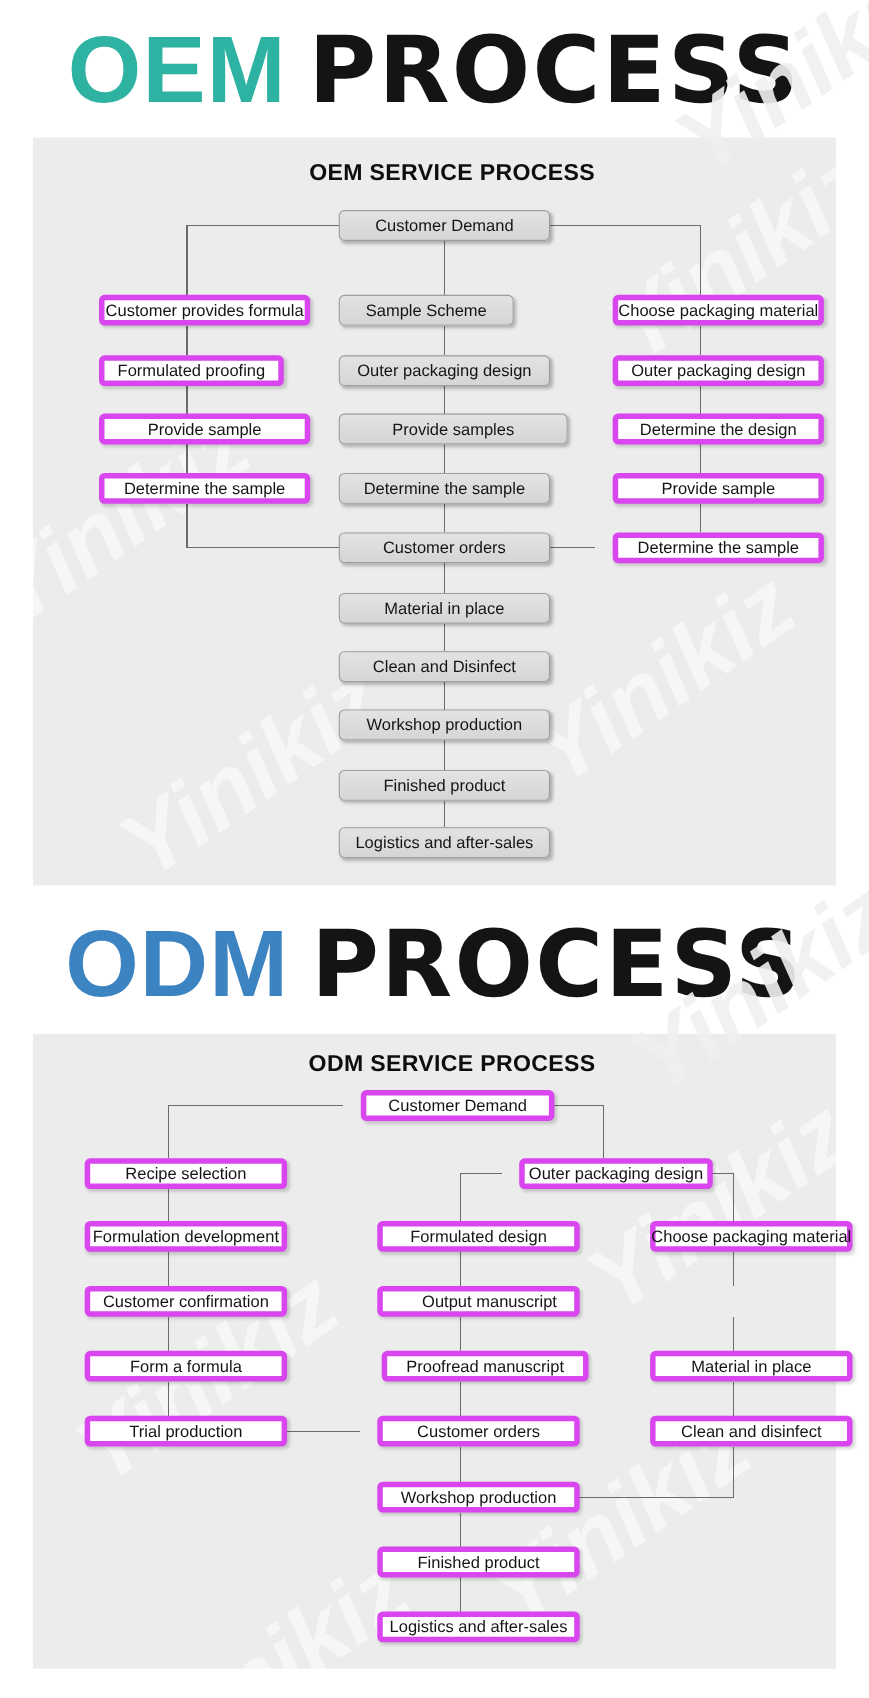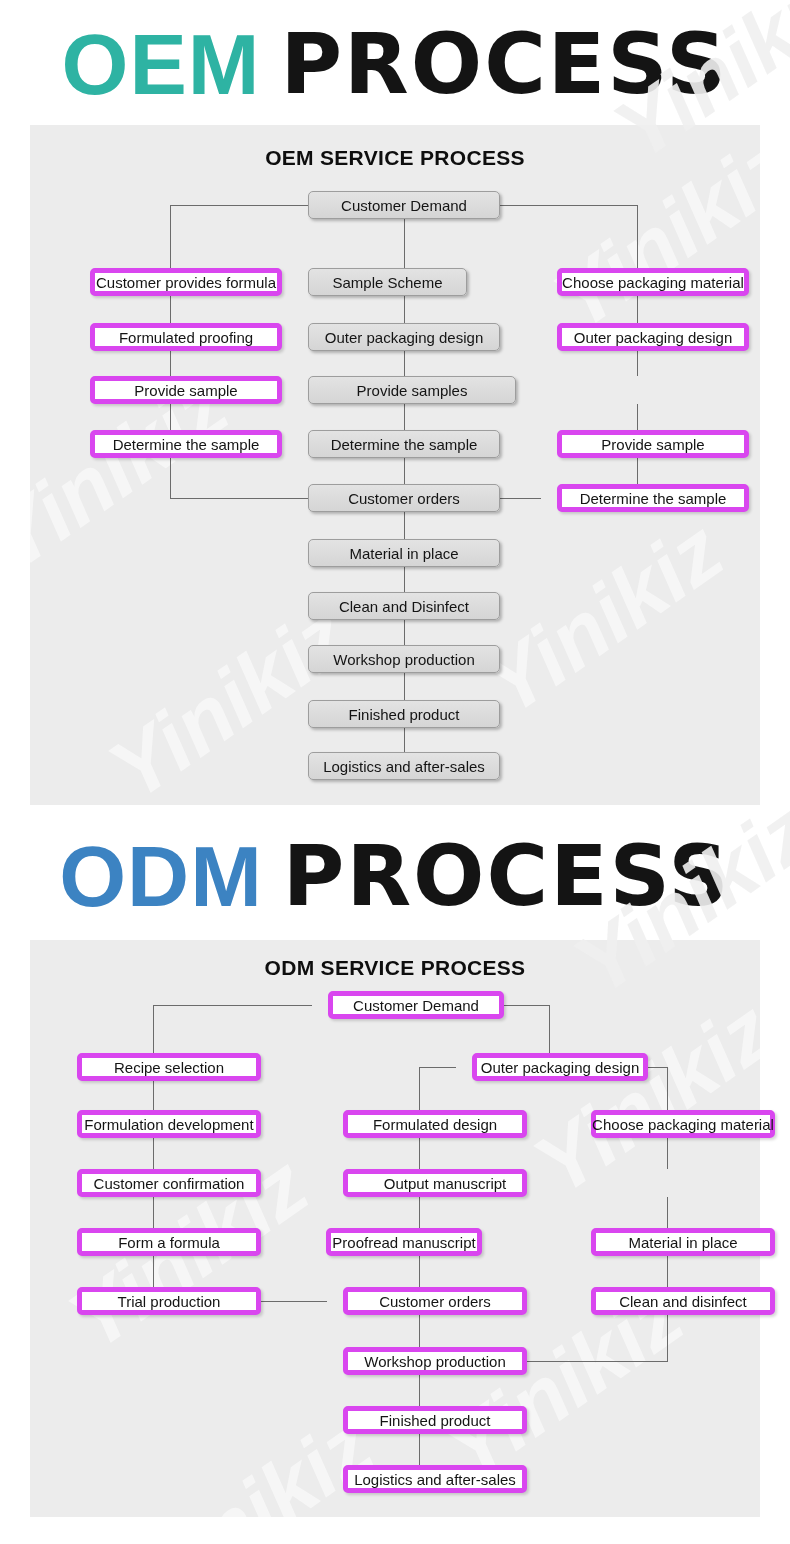--- a/index.html
+++ b/index.html
@@ -26,21 +26,21 @@
     letter-spacing:2px;line-height:1;
   }
   #oem-title{top:12px;height:104px;}
   #odm-title{top:820px;height:112px;}
   
   .panel{position:absolute;left:30px;width:730px;background:#ececec;z-index:0;}
   #oem-panel{top:125px;height:680px;}
   #odm-panel{top:940px;height:577px;}
   
   .panel-heading{
-    position:absolute;left:30px;width:730px;
+    position:absolute;left:46px;width:730px;
     text-align:center;font-size:21px;font-weight:bold;color:#0e0e0e;
     letter-spacing:0.3px;z-index:4;
   }
   #oem-heading{top:146px;}
   #odm-heading{top:956px;}
   
   #watermark-layer{position:absolute;inset:0;z-index:1;pointer-events:none;}
   #edge-layer{position:absolute;left:0;top:0;z-index:2;pointer-events:none;}
   #edge-layer polyline{fill:none;stroke:#6b6b6b;stroke-width:1;shape-rendering:crispEdges;}
   #node-layer{position:absolute;inset:0;z-index:3;}
@@ -143,47 +143,48 @@
       <polyline points="419,1434 419,1465"></polyline>
       <polyline points="667,1138 667,1169"></polyline>
       <polyline points="667,1197 667,1228"></polyline>
       <polyline points="667,1256 667,1287"></polyline>
       <polyline points="667,1315 667,1361 511,1361"></polyline>
     </svg>
 
   <div id="node-layer">
       <div class="node node-gray" style="left: 308px; top: 191px; width: 192px;">Customer Demand</div>
       <div class="node node-white" style="left: 74px; top: 268px; width: 192px;">Customer provides formula</div>
-      <div class="node node-white" style="left: 74px; top: 323px; width: 192px;">Formulated proofing</div>
+      <div class="node node-white" style="left: 74px; top: 323px; width: 168px;">Formulated proofing</div>
       <div class="node node-white" style="left: 74px; top: 376px; width: 192px;">Provide sample</div>
       <div class="node node-white" style="left: 74px; top: 430px; width: 192px;">Determine the sample</div>
       <div class="node node-gray" style="left: 308px; top: 268px; width: 159px;">Sample Scheme</div>
       <div class="node node-gray" style="left: 308px; top: 323px; width: 192px;">Outer packaging design</div>
       <div class="node node-gray" style="left: 308px; top: 376px; width: 208px;">Provide samples</div>
       <div class="node node-gray" style="left: 308px; top: 430px; width: 192px;">Determine the sample</div>
       <div class="node node-gray" style="left: 308px; top: 484px; width: 192px;">Customer orders</div>
       <div class="node node-gray" style="left: 308px; top: 539px; width: 192px;">Material in place</div>
       <div class="node node-gray" style="left: 308px; top: 592px; width: 192px;">Clean and Disinfect</div>
       <div class="node node-gray" style="left: 308px; top: 645px; width: 192px;">Workshop production</div>
       <div class="node node-gray" style="left: 308px; top: 700px; width: 192px;">Finished product</div>
       <div class="node node-gray" style="left: 308px; top: 752px; width: 192px;">Logistics and after-sales</div>
       <div class="node node-white" style="left: 541px; top: 268px; width: 192px;">Choose packaging material</div>
       <div class="node node-white" style="left: 541px; top: 323px; width: 192px;">Outer packaging design</div>
+      <div class="node node-white" style="left: 541px; top: 376px; width: 192px;">Determine the design</div>
       <div class="node node-white" style="left: 541px; top: 430px; width: 192px;">Provide sample</div>
       <div class="node node-white" style="left: 541px; top: 484px; width: 192px;">Determine the sample</div>
       <div class="node node-white" style="left: 312px; top: 991px; width: 176px;">Customer Demand</div>
       <div class="node node-white" style="left: 61px; top: 1053px; width: 184px;">Recipe selection</div>
       <div class="node node-white" style="left: 61px; top: 1110px; width: 184px;">Formulation development</div>
       <div class="node node-white" style="left: 61px; top: 1169px; width: 184px;">Customer confirmation</div>
       <div class="node node-white" style="left: 61px; top: 1228px; width: 184px;">Form a formula</div>
       <div class="node node-white" style="left: 61px; top: 1287px; width: 184px;">Trial production</div>
       <div class="node node-white" style="left: 456px; top: 1053px; width: 176px;">Outer packaging design</div>
       <div class="node node-white" style="left: 327px; top: 1110px; width: 184px;">Formulated design</div>
       <div class="node node-white" style="left: 327px; top: 1169px; width: 184px; padding-left: 20px;">Output manuscript</div>
-      <div class="node node-white" style="left: 310px; top: 1228px; width: 156px;">Proofread manuscript</div>
+      <div class="node node-white" style="left: 331px; top: 1228px; width: 188px;">Proofread manuscript</div>
       <div class="node node-white" style="left: 327px; top: 1287px; width: 184px;">Customer orders</div>
       <div class="node node-white" style="left: 327px; top: 1347px; width: 184px;">Workshop production</div>
       <div class="node node-white" style="left: 327px; top: 1406px; width: 184px;">Finished product</div>
       <div class="node node-white" style="left: 327px; top: 1465px; width: 184px;">Logistics and after-sales</div>
       <div class="node node-white" style="left: 575px; top: 1110px; width: 184px;">Choose packaging material</div>
       <div class="node node-white" style="left: 575px; top: 1228px; width: 184px;">Material in place</div>
       <div class="node node-white" style="left: 575px; top: 1287px; width: 184px;">Clean and disinfect</div>
     </div>
 
 </div>

